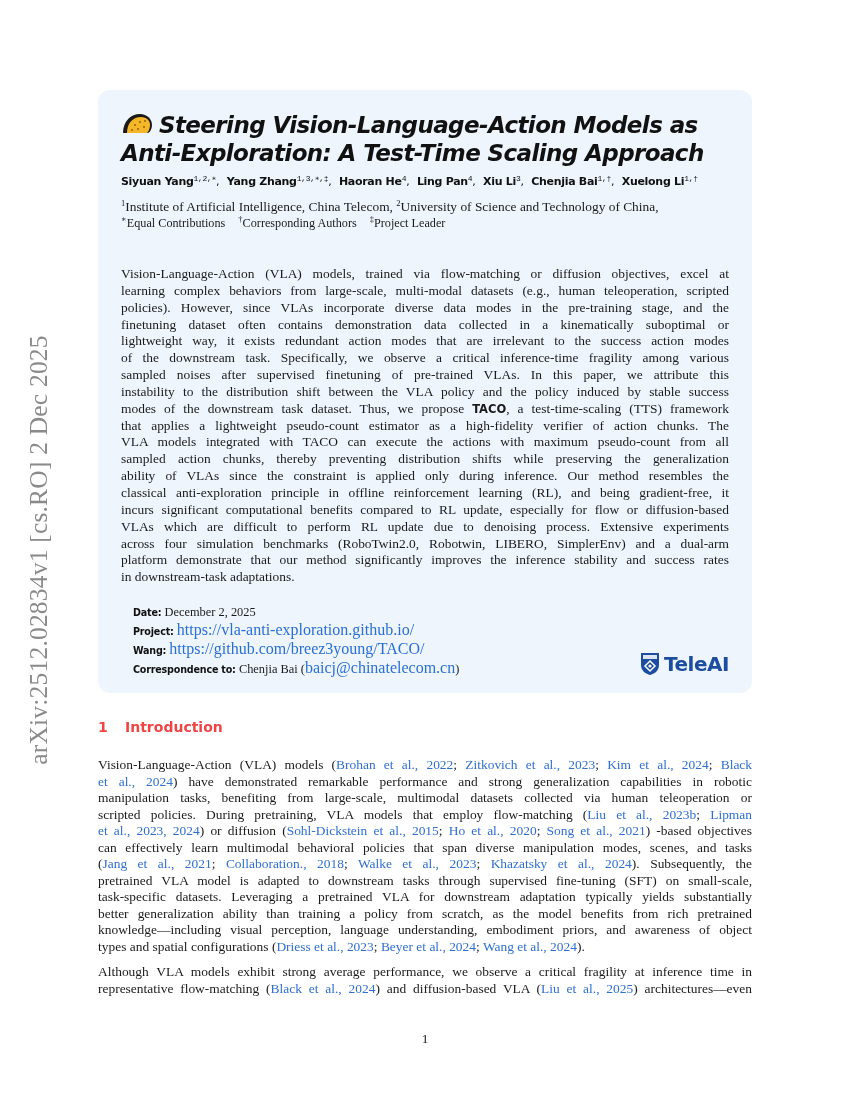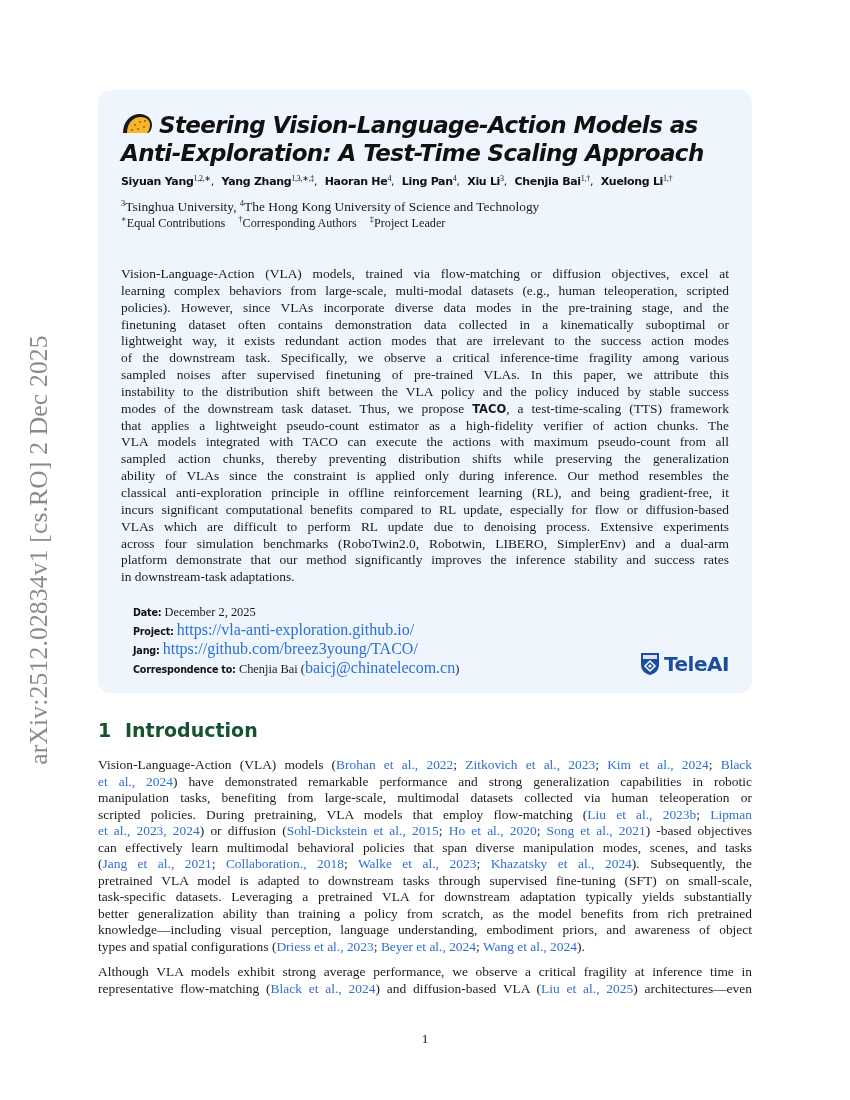--- a/index.html
+++ b/index.html
@@ -53,21 +53,21 @@
     position: absolute;
     left: 121px; top: 175px;
     font-family: "DejaVu Sans", "Liberation Sans", sans-serif;
     font-weight: bold;
     font-size: 11px;
     color: #111;
     white-space: nowrap;
     letter-spacing: -0.3px;
   }
   .authors sup {
-    font-family: Liberation Serif, serif;
+    font-family: Liberation Mono, monospace;
     font-weight: normal;
     font-size: 8px;
     vertical-align: 4px;
     line-height: 0;
   }
   .authors .sep { font-weight: normal; margin-right: 4px; }
 
   .affiliations {
     position: absolute;
     left: 121px; top: 198px;
@@ -130,22 +130,22 @@
     font-size: 20px;
     color: #1c4da1;
     letter-spacing: -0.5px;
   }
 
   .section-heading {
     position: absolute;
     left: 98px; top: 719px;
     font-family: "DejaVu Sans", "Liberation Sans", sans-serif;
     font-weight: bold;
-    font-size: 19px;
-    color: #14532d;
+    font-size: 14px;
+    color: #ef4444;
   }
   .section-heading .num { display: inline-block; width: 27px; }
 
   .body-text {
     position: absolute;
     left: 98px;
     width: 654px;
     font-size: 13.45px;
     line-height: 16.5px;
     color: #1a1a1a;
@@ -188,21 +188,21 @@
   <span>Siyuan Yang</span><sup>1,2,∗</sup><span class="sep">,</span>
   <span>Yang Zhang</span><sup>1,3,∗,‡</sup><span class="sep">,</span>
   <span>Haoran He</span><sup>4</sup><span class="sep">,</span>
   <span>Ling Pan</span><sup>4</sup><span class="sep">,</span>
   <span>Xiu Li</span><sup>3</sup><span class="sep">,</span>
   <span>Chenjia Bai</span><sup>1,†</sup><span class="sep">,</span>
   <span>Xuelong Li</span><sup>1,†</sup>
 </div>
 
 <div class="affiliations">
-  <div><sup>3</sup><span>Tsinghua University, </span><sup>4</sup><span>The Hong Kong University of Science and Technology</span></div>
+  <div><sup>1</sup><span>Institute of Artificial Intelligence, China Telecom, </span><sup>2</sup><span>University of Science and Technology of China,</span></div>
   <div class="notes">
     <sup>∗</sup><span>Equal Contributions</span><span class="gap"></span>
     <sup>†</sup><span>Corresponding Authors</span><span class="gap"></span>
     <sup>‡</sup><span>Project Leader</span>
   </div>
 </div>
 
 <div class="abstract-text">
   <span class="line">Vision-Language-Action (VLA) models, trained via flow-matching or diffusion objectives, excel at</span>
   <span class="line">learning complex behaviors from large-scale, multi-modal datasets (e.g., human teleoperation, scripted</span>
@@ -228,21 +228,21 @@
 <div class="meta">
   <div class="row">
     <span class="label">Date:</span>
     <span>December 2, 2025</span>
   </div>
   <div class="row">
     <span class="label">Project:</span>
     <a class="link">https://vla-anti-exploration.github.io/</a>
   </div>
   <div class="row">
-    <span class="label">Jang:</span>
+    <span class="label">Wang:</span>
     <a class="link">https://github.com/breez3young/TACO/</a>
   </div>
   <div class="row">
     <span class="label">Correspondence to:</span>
     <span>Chenjia Bai (</span><a class="link">baicj@chinatelecom.cn</a><span>)</span>
   </div>
 </div>
 
 <div class="teleai-logo">
   <svg class="shield" viewBox="0 0 20 24">

